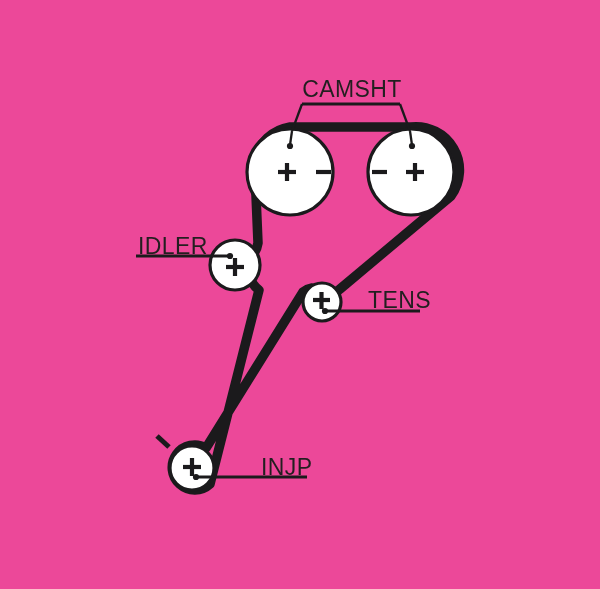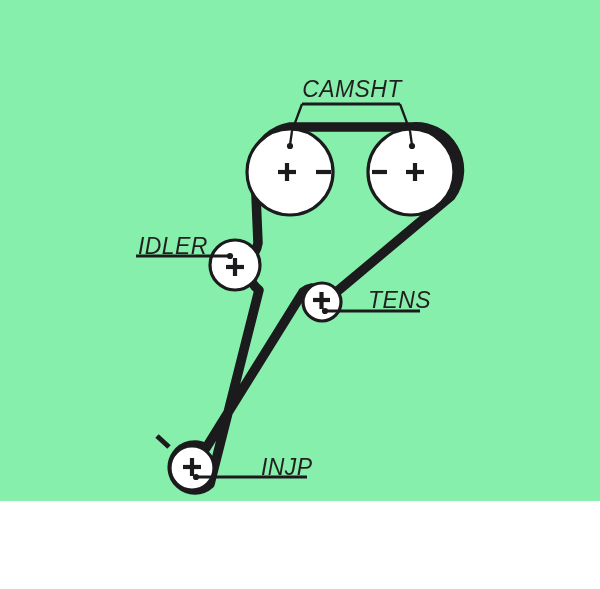--- a/index.html
+++ b/index.html
@@ -7,24 +7,23 @@
     margin: 0;
     padding: 0;
     background: #ffffff;
   }
   body {
     font-family: "Liberation Sans", sans-serif;
   }
   #diagram-root {
     position: relative;
     width: 600px;
-    height: 501px;
-    background: #86efac;
+    height: 589px;
+    background: #ec4899;
     overflow: hidden;
-    font-style: italic;
   }
   svg#belt-svg {
     display: block;
     width: 600px;
     height: 589px;
   }
   .belt-path {
     fill: none;
     stroke: #1b1a1c;
   }

